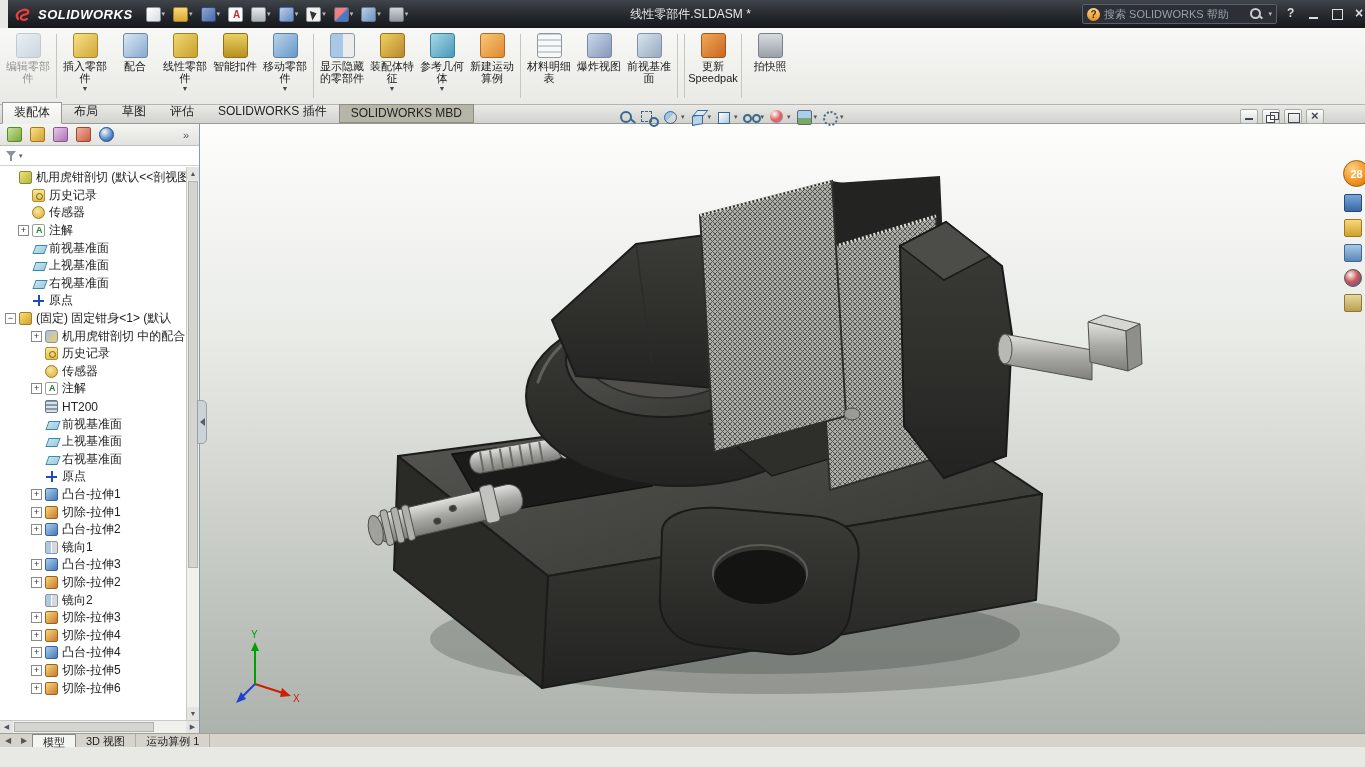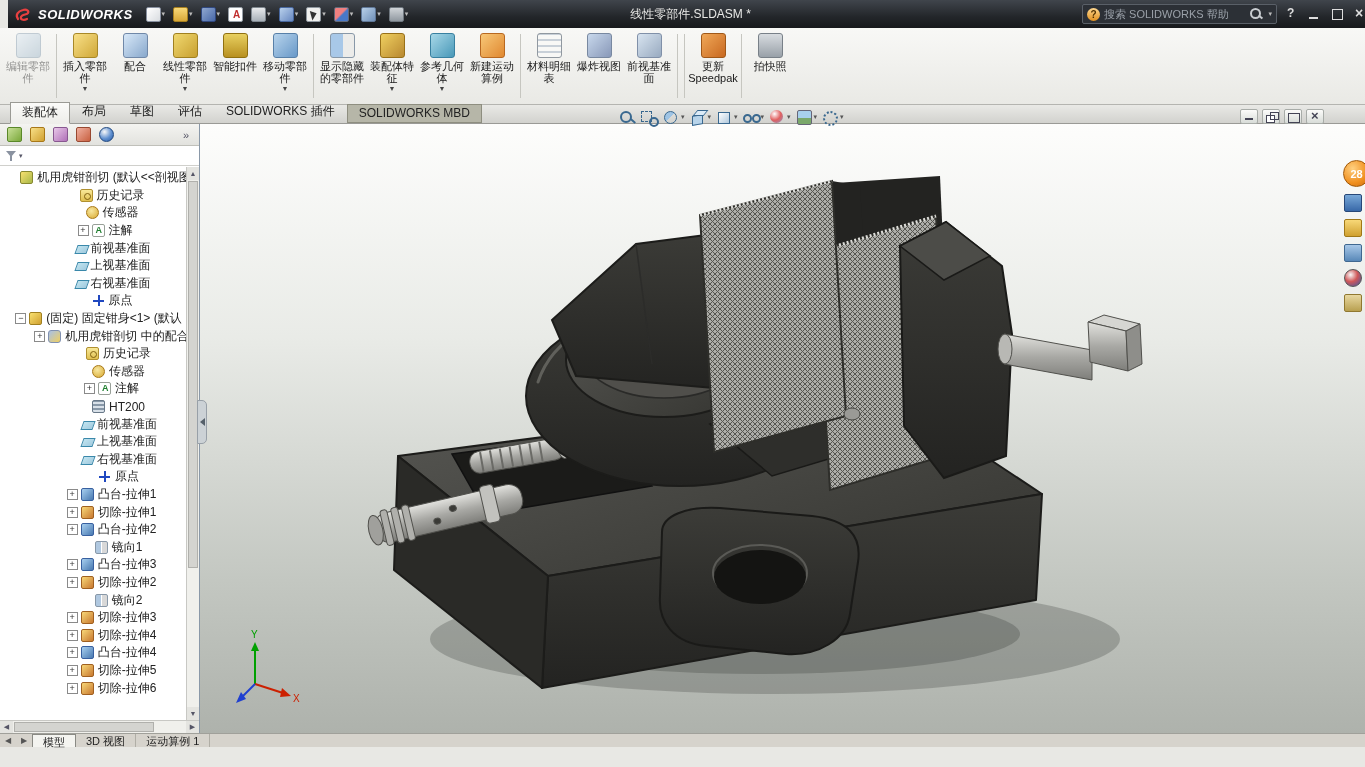--- a/index.html
+++ b/index.html
@@ -69,21 +69,21 @@
   .ri-reference-geometry{background:linear-gradient(135deg,#a8d8e8,#4898b8);border:1px solid #3880a0;}
   .ri-motion-study{background:linear-gradient(135deg,#f8c878,#e08830);border:1px solid #b86820;}
   .ri-bom{background:repeating-linear-gradient(0deg,#f8f8f6 0 4px,#c8d0d8 4px 6px);border:1px solid #9098a0;}
   .ri-exploded-view{background:linear-gradient(135deg,#c8d8ec,#8898b8);border:1px solid #7888a0;}
   .ri-explode-lines{background:linear-gradient(135deg,#d8e4f0,#98aac0);border:1px solid #8090a8;}
   .ri-instant3d{background:linear-gradient(135deg,#f8e878,#d0a028);border:1px solid #a88818;}
   .ri-speedpak{background:linear-gradient(135deg,#f0a858,#c86820);border:1px solid #a05818;}
   .ri-snapshot{background:linear-gradient(180deg,#d8dce0,#98a0a8);border:1px solid #788088;}
 
   
-  .tabrow{position:absolute;left:0;top:105px;width:100%;height:19px;display:flex;align-items:flex-end;padding-left:10px;
+  .tabrow{position:absolute;left:0;top:105px;width:100%;height:19px;display:flex;align-items:flex-end;padding-left:2px;
     background:linear-gradient(#e9e9e6,#d2d2ce);border-bottom:1px solid #9a9a96;}
   .tab{background:none;border:1px solid transparent;padding:1px 11px 2px;font-size:12px;color:#222;flex:none;
     font-family:"Liberation Sans","DejaVu Sans",sans-serif;}
   .tab.active{background:linear-gradient(#fbfbf9,#eeeeea);border:1px solid #9a9a94;border-bottom-color:#eeeeea;margin-bottom:-1px;}
   .tab.mbd{background:#b6b6a8;border:1px solid #8e8e80;}
 
   
   .headsup{position:absolute;left:617px;top:106px;height:22px;display:flex;align-items:center;gap:2px;z-index:20;}
   .hbtn{display:flex;align-items:center;background:none;border:none;padding:1px;}
   .harrow{font-size:7px;color:#555;margin-left:1px;}
@@ -129,21 +129,21 @@
   .fm-dimxpertmanager{background:linear-gradient(135deg,#f0b0a0,#c86040);border:1px solid #984830;}
   .fm-displaymanager{background:radial-gradient(circle at 35% 30%,#f8f8f8,#6090d0 55%,#2858a0);border:1px solid #204880;border-radius:50%;}
   .chev{margin-left:auto;color:#556;font-size:11px;background:none;border:none;}
   .fm-filter{height:20px;background:#fff;border-bottom:1px solid #d0d0cc;display:flex;align-items:center;padding:0 5px;gap:2px;}
   .funnel{position:relative;width:12px;height:12px;display:inline-block;}
   .funnel::before{content:"";position:absolute;left:1px;top:1px;border-left:5px solid transparent;border-right:5px solid transparent;
     border-top:6px solid #8a92a0;}
   .funnel::after{content:"";position:absolute;left:5px;top:6px;width:2px;height:5px;background:#8a92a0;}
   .fcaret{font-size:7px;color:#556;}
   .tree{position:absolute;left:0;top:43px;right:13px;bottom:13px;overflow:hidden;padding-top:2px;}
-  .trow{display:flex;align-items:center;height:17.6px;font-size:12px;white-space:nowrap;overflow:hidden;padding-left:8px;justify-content:center;}
+  .trow{display:flex;align-items:center;height:17.6px;font-size:12px;white-space:nowrap;overflow:hidden;padding-left:2px;}
   .tindent{flex:none;display:inline-block;}
   .texp{width:11px;height:11px;border:1px solid #8a8a8a;background:#fff;font-size:9px;line-height:9px;text-align:center;
     color:#333;margin-right:3px;flex:none;}
   .texp.noexp{visibility:hidden;}
   .ti{width:13px;height:13px;border-radius:2px;position:relative;flex:none;display:inline-block;margin-right:4px;}
   .ti-assembly{background:linear-gradient(135deg,#f8e070,#a8b848);border:1px solid #888830;}
   .ti-history-folder{background:linear-gradient(180deg,#f8e898,#e0c050);border:1px solid #b09030;}
   .ti-history-folder::after{content:"";position:absolute;left:3px;top:3px;width:5px;height:5px;border:1px solid #806010;border-radius:50%;}
   .ti-sensors{background:radial-gradient(circle at 40% 35%,#f8e8a0,#d8a830);border:1px solid #a87818;border-radius:50%;}
   .ti-annotations{background:#fff;border:1px solid #98a098;}

